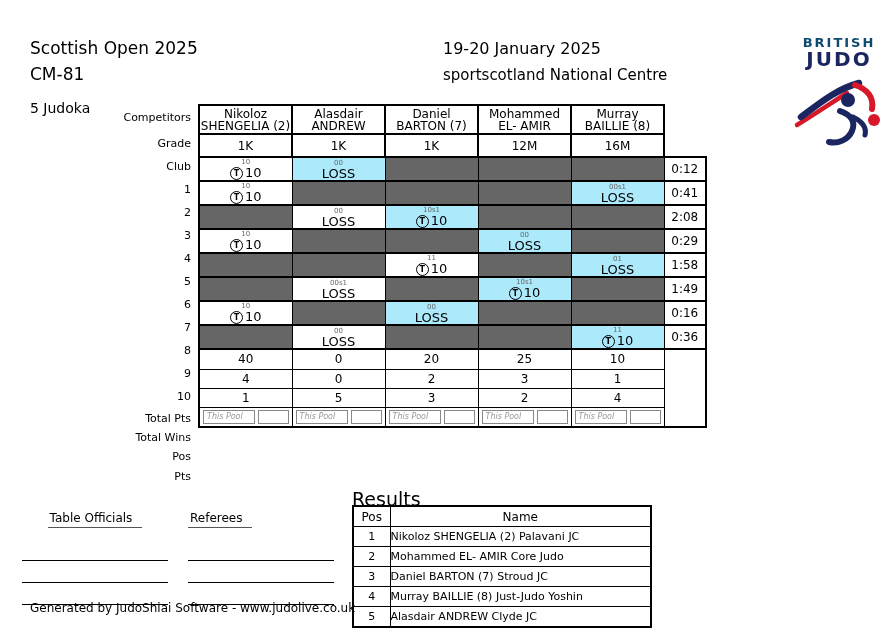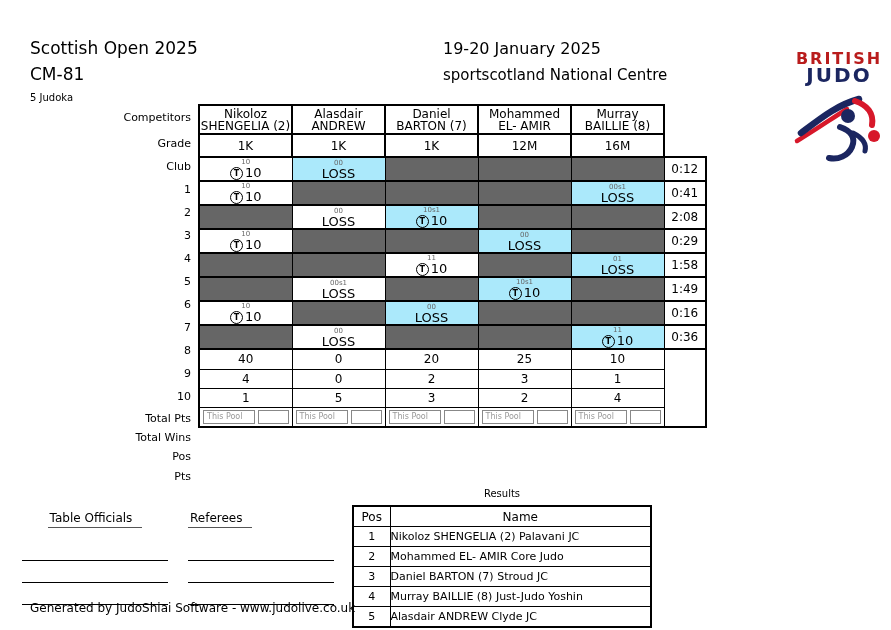--- a/index.html
+++ b/index.html
@@ -2,27 +2,27 @@
 <html><head>
 <meta charset="utf-8">
 <style>
   html,body{margin:0;padding:0;}
   body{width:891px;height:630px;background:#fff;font-family:"DejaVu Sans","Liberation Sans",sans-serif;color:#000;position:relative;overflow:hidden;}
   .abs{position:absolute;}
 
   
   .ev-title{left:30px;top:38px;font-size:17px;}
   .ev-cat{left:30px;top:64px;font-size:17px;}
-  .ev-judoka{left:30px;top:92px;font-size:10px;}
+  .ev-judoka{left:30px;top:100px;font-size:14px;}
   .ev-date{left:443px;top:39px;font-size:16px;}
   .ev-venue{left:443px;top:66px;font-size:15px;}
 
   
   .logo{left:791px;top:36px;width:96px;text-align:center;}
-  .logo-t1{font-size:16px;font-weight:bold;letter-spacing:2px;color:#b91c1c;line-height:13px;margin-top:16px;}
+  .logo-t1{font-size:13px;font-weight:bold;letter-spacing:2px;color:#0c4a6e;line-height:13px;}
   .logo-t2{font-size:20px;font-weight:bold;letter-spacing:2px;color:#1b2660;line-height:20px;}
 
   
   .row-labels{left:30px;top:104px;width:164px;height:383px;}
   .row-labels span{position:absolute;right:3px;font-size:11px;white-space:nowrap;}
 
   
   table.pool{left:198px;top:104px;border-collapse:collapse;table-layout:fixed;padding-left:42px;}
   table.pool td{padding:0;margin:0;vertical-align:middle;text-align:center;font-size:12px;overflow:hidden;}
   tr.r-name{height:29px;} tr.r-grade{height:23px;} tr.r-club{height:23px;}
@@ -40,28 +40,28 @@
   td.totcell{border:1px solid #000;}
   td.ghost{border:none;background:transparent;}
   td.ghost.gr{border-right:2px solid #000;}
   td.ghost.gb{border-bottom:2px solid #000;}
   table.pool td.col0{border-left-width:2px;}
   tr.r-pts td{border-bottom-width:2px;}
   .sup{font-size:7px;line-height:8px;height:8px;color:#666;}
   .score{font-size:13px;line-height:13px;color:#000;}
   .circT{display:inline-block;width:11px;height:11px;border:1px solid #000;border-radius:50%;font-size:8px;line-height:11px;font-weight:bold;text-align:center;vertical-align:1px;margin-right:2px;}
   .plainT{font-size:9px;vertical-align:2px;margin-right:2px;}
-  td.ptscell{border:1px solid #000;}
+  td.ptscell{border:1px solid #000;font-style:italic;}
   .pool-split{display:flex;gap:3px;margin:2px 3px;}
   .pool-box{border:1px solid #888;height:14px;font-size:8px;color:#999;text-align:left;padding:1px 0 0 3px;box-sizing:border-box;}
   .pool-box.b1{width:52px;}
   .pool-box.b2{flex:1;}
 
   
-  .results-title{left:352px;top:488px;width:300px;text-align:center;font-size:10px;}
+  .results-title{left:352px;top:488px;width:300px;text-align:left;font-size:19px;}
   table.results{left:352px;top:505px;border-collapse:collapse;table-layout:fixed;width:300px;}
   table.results th,table.results td{border:1px solid #000;font-size:11px;font-weight:normal;height:19px;padding:0;}
   table.results{border:2px solid #000;}
   table.results th{font-size:12px;}
   td.rpos{text-align:center;}
   td.rname{text-align:left;padding-left:8px;}
 
   
   .sig-title{font-size:12px;border-bottom:1px solid #555;display:inline-block;padding:0 10px 2px 2px;}
   .sigline{border-bottom:1px solid #000;height:21px;}

